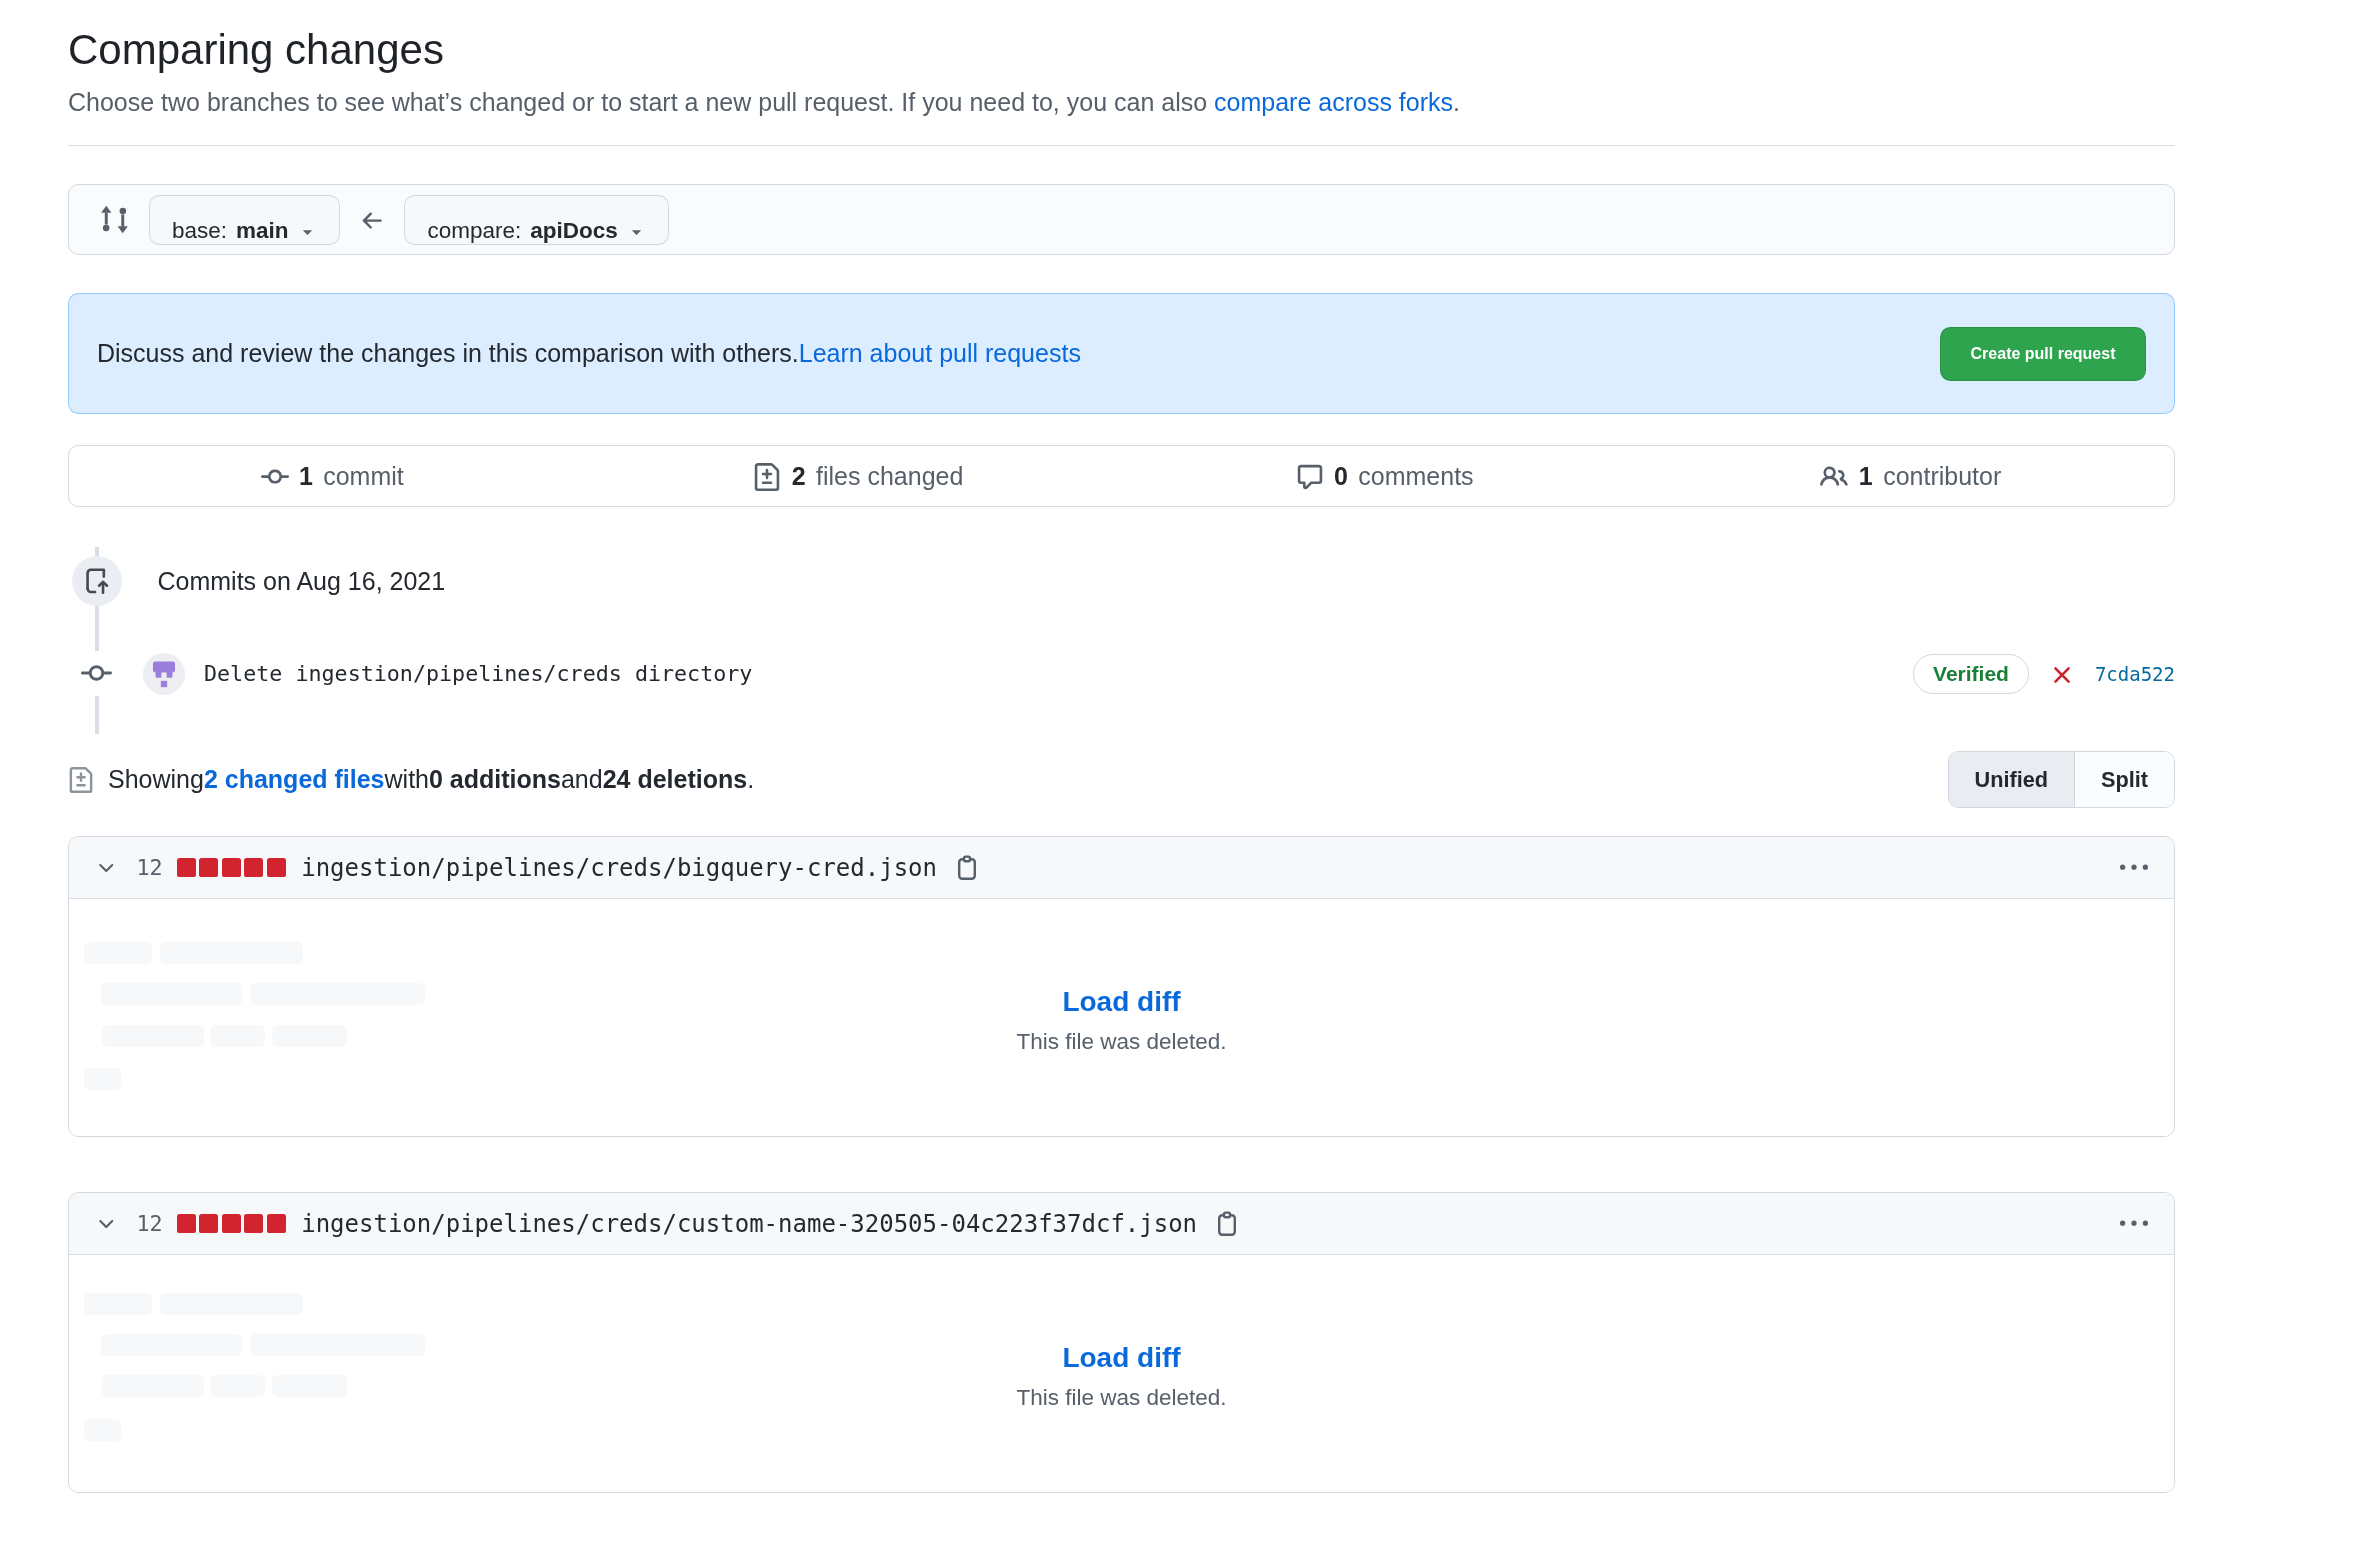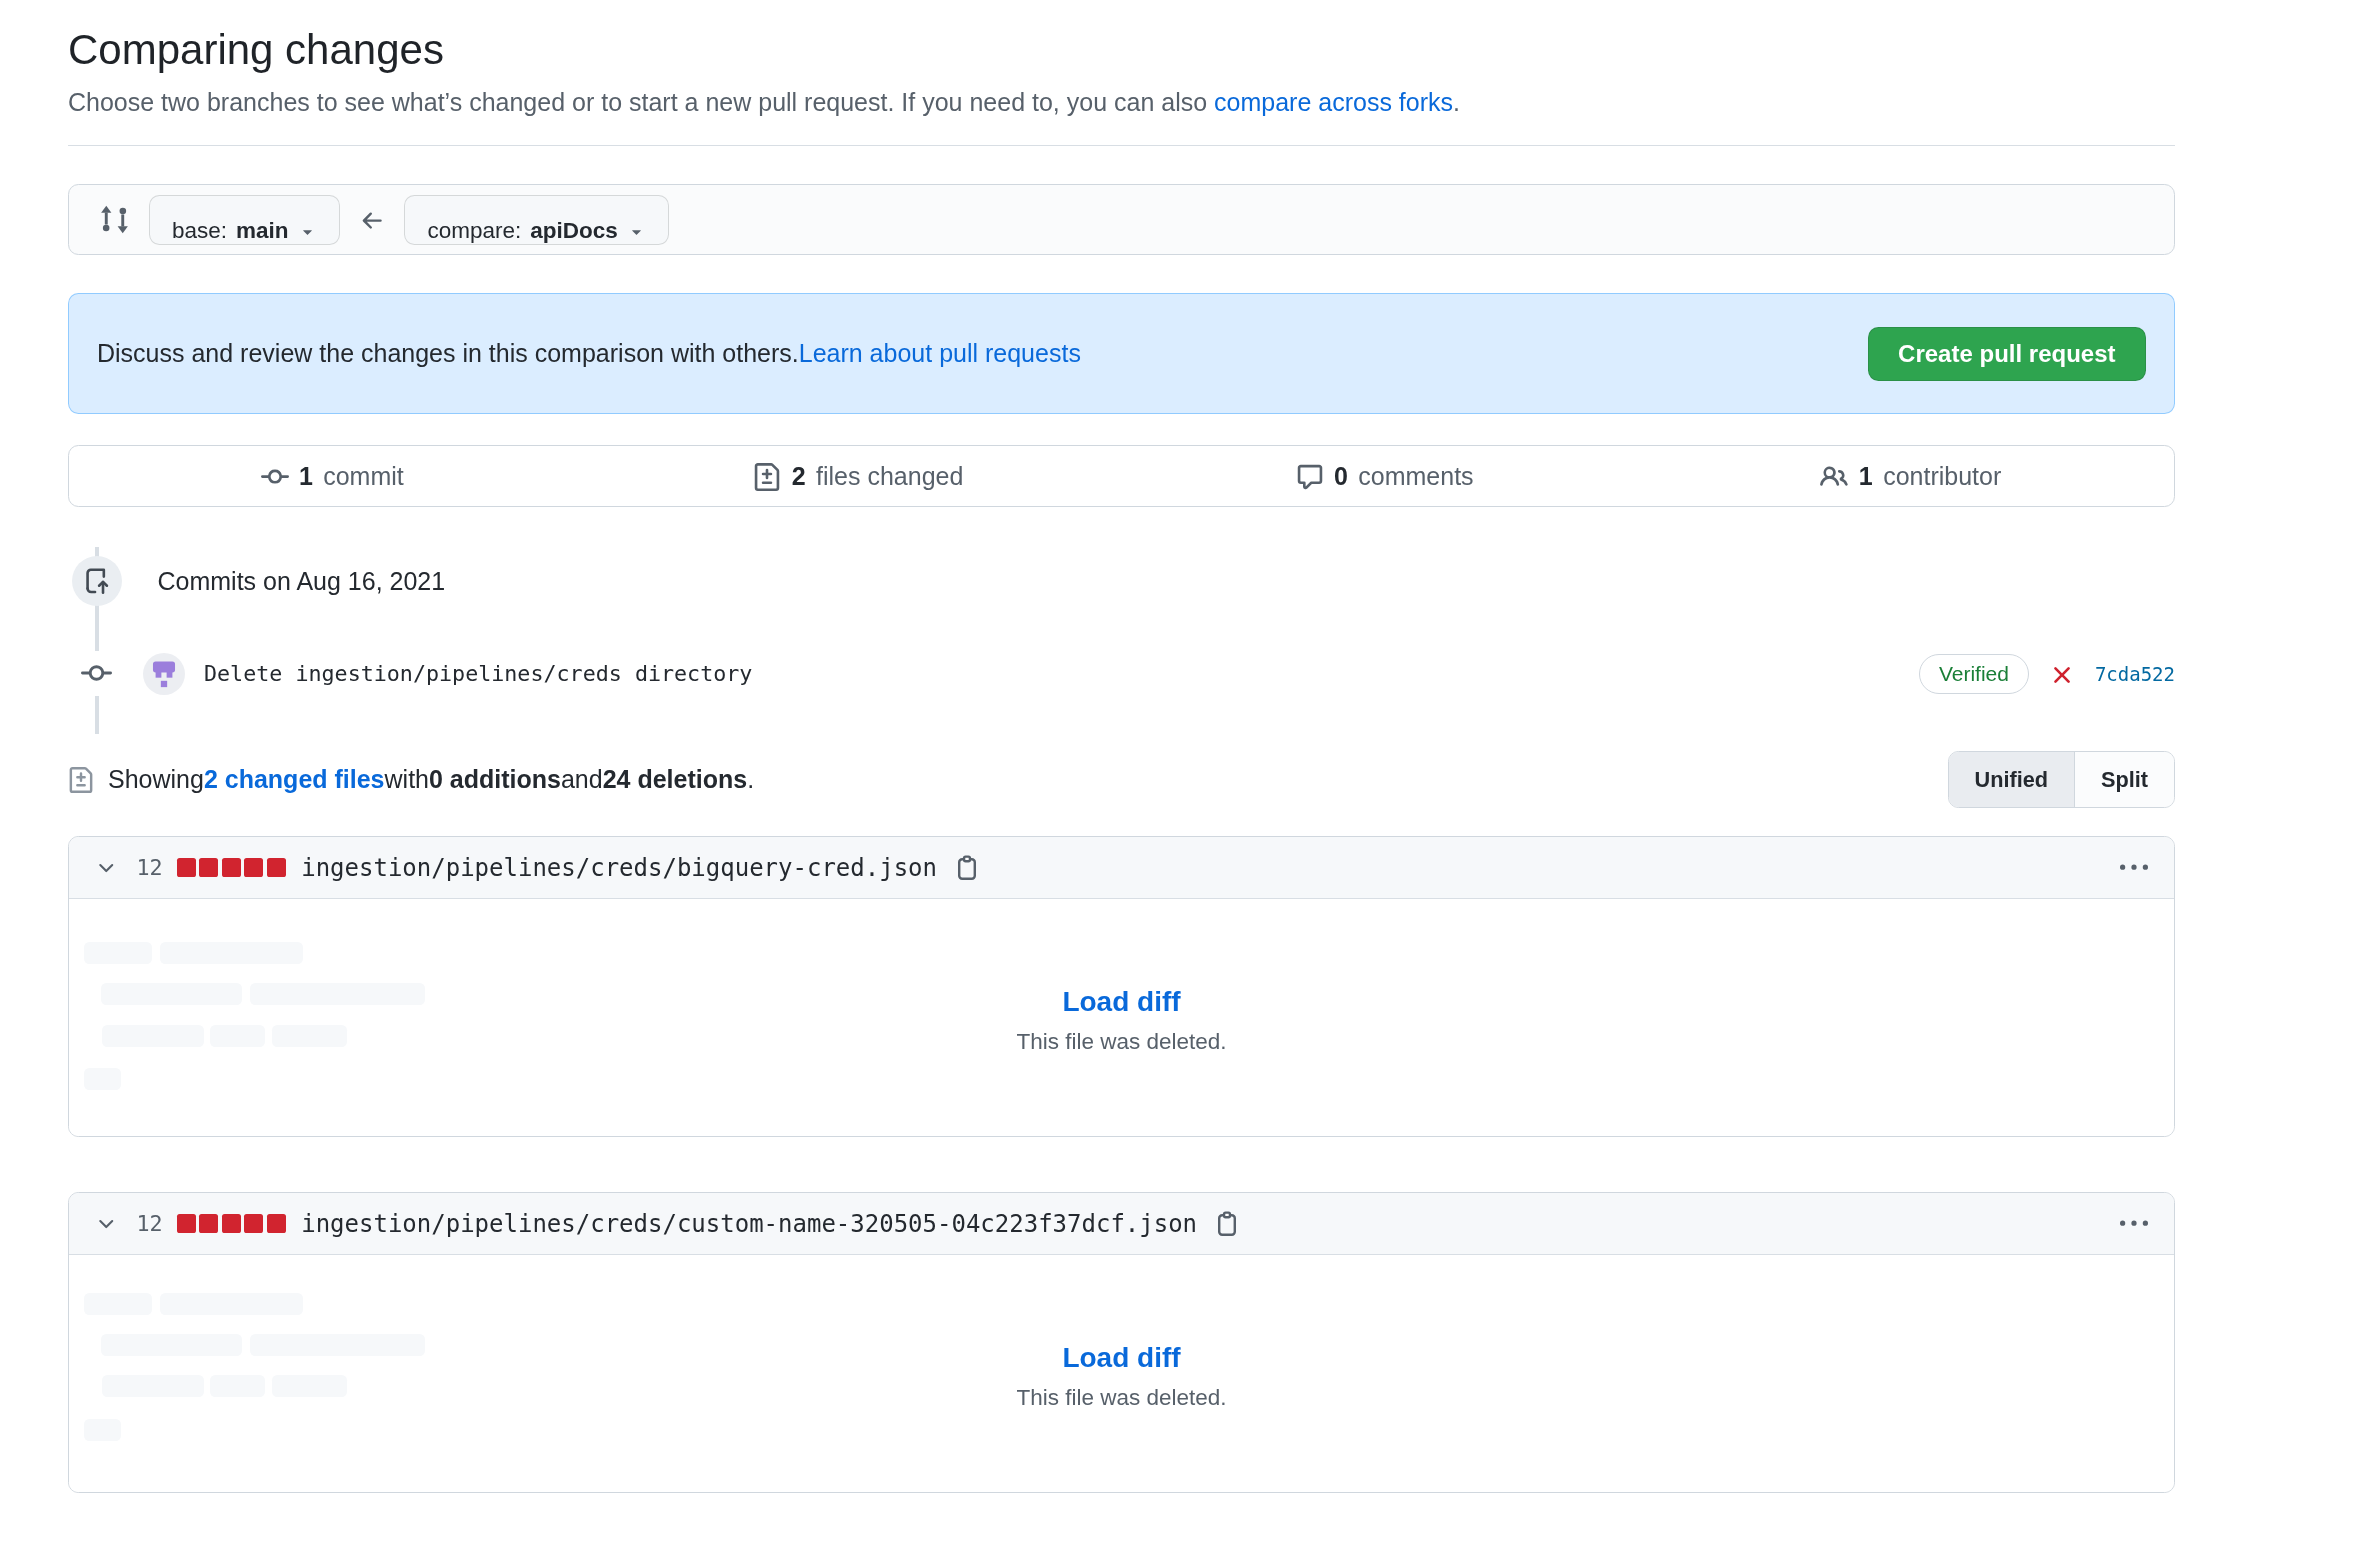--- a/index.html
+++ b/index.html
@@ -34,21 +34,21 @@
   .merge-desc { color: #57606a; }
 
   
   .banner {
     margin-top: 38px; min-height: 121px;
     background: #dbedff; border: 1.7px solid rgba(84,174,255,0.55); border-radius: 10.4px;
     display: flex; align-items: center; padding: 17.3px 28px; font-size: 25px;
   }
   .create-pr-btn {
     margin-left: auto; height: 54px; padding: 0 29.5px;
-    background: #2ea44f; color: #fff; font-size: 24px; font-weight: 600;
+    background: #2ea44f; color: #fff; font-size: 16px; font-weight: 600;
     border: 1.7px solid rgba(27,31,36,0.15); border-radius: 10.4px;
     display: inline-flex; align-items: center; cursor: pointer;
   }
 
   
   .stats-bar {
     margin-top: 31px; height: 62px;
     border: 1.7px solid #d0d7de; border-radius: 10.4px;
     display: flex; align-items: stretch;
   }
@@ -66,21 +66,21 @@
   }
   .commits-heading { margin-left: 36px; font-size: 25px; color: #24292f; }
   .commit-row { position: relative; display: flex; align-items: center; margin-top: 45px; }
   .commit-node { position: relative; z-index: 1; background: #fff; padding: 7px 0; margin-left: 13px; line-height: 0; }
   .avatar { width: 42px; height: 42px; border-radius: 50%; margin-left: 31px; cursor: pointer; }
   .mono { font-family: "DejaVu Sans Mono", monospace; }
   .commit-msg { margin-left: 19px; font-size: 21.7px; color: #24292f; cursor: pointer; }
   .commit-right { margin-left: auto; display: flex; align-items: center; gap: 19px; }
   .verified-badge {
     border: 1.7px solid #d0d7de; border-radius: 866px; color: #1a7f37;
-    font-size: 21px; font-weight: 400; padding: 7px 19px; background: #fff; cursor: pointer;
+    font-size: 21px; font-weight: 700; padding: 7px 19px; background: #fff; cursor: pointer;
   }
   .sha { font-size: 19px; color: #0369a1; cursor: pointer; }
 
   
   .diffbar { display: flex; align-items: center; margin-top: 17.3px; font-size: 25px; }
   .diffbar .bold { font-weight: 600; }
   .diffbar-icon { margin-right: 14px; line-height: 0; }
   .view-toggle {
     margin-left: auto; display: flex; height: 57px; border: 1.7px solid #d0d7de;
     border-radius: 10.4px; overflow: hidden; font-size: 21.7px; font-weight: 600; color: #24292f;

